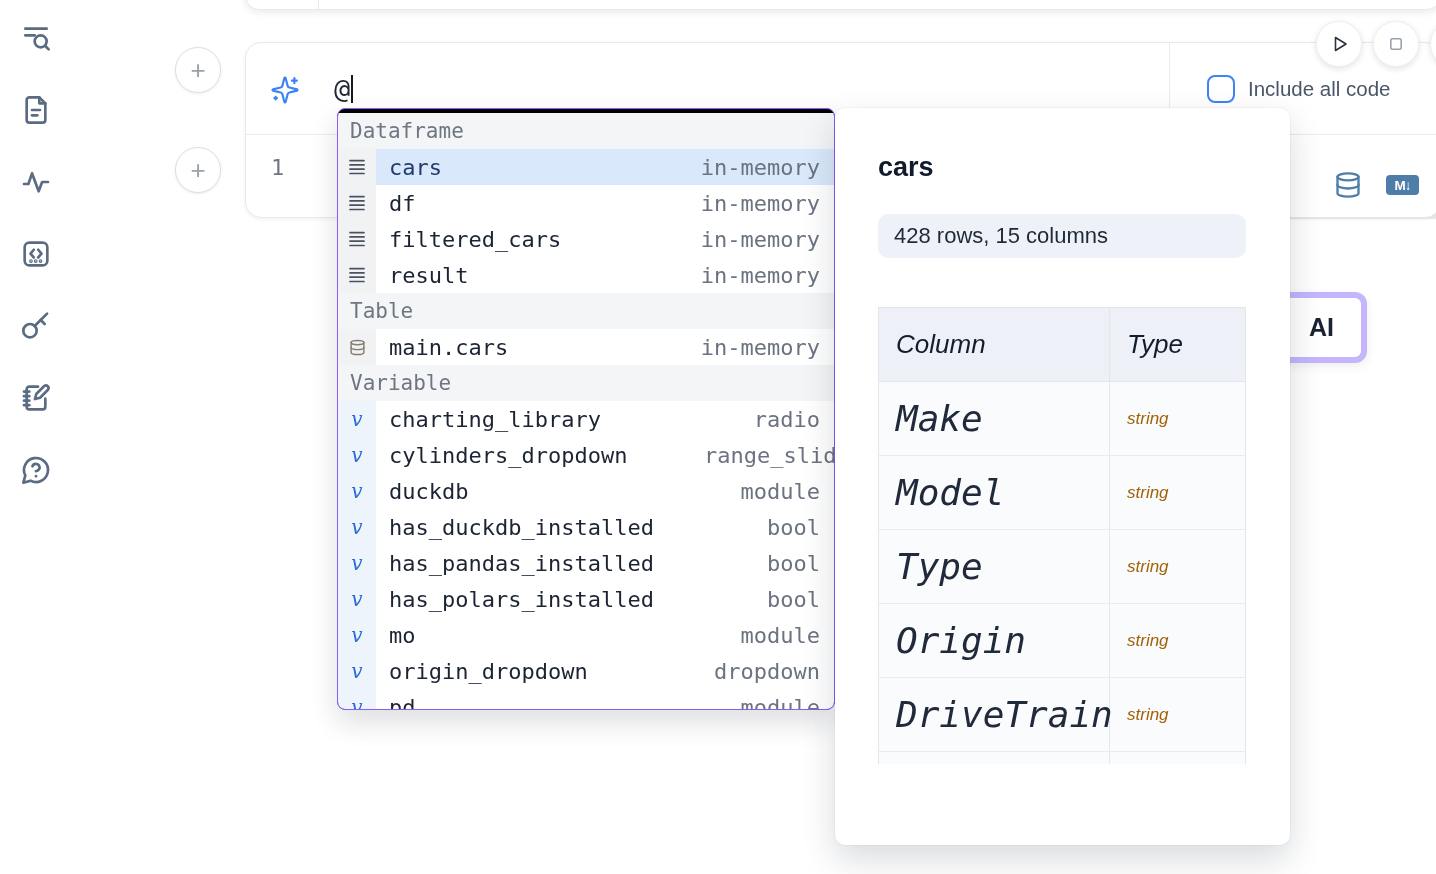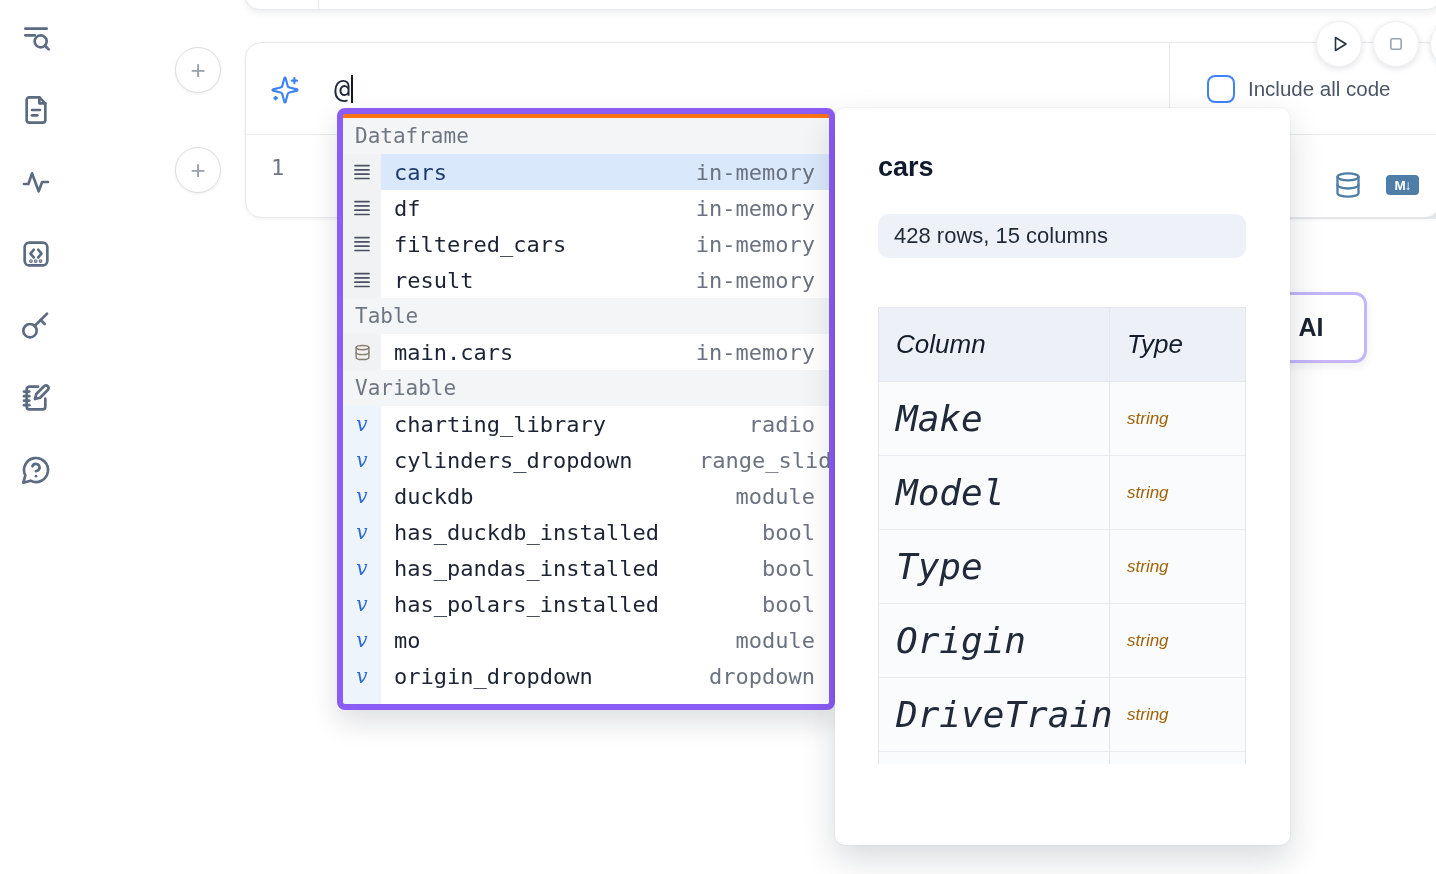--- a/index.html
+++ b/index.html
@@ -46,28 +46,28 @@
 
   
   .run-controls { position:absolute; left:0; top:0; z-index:6; }
   .circle-btn { position:absolute; width:46px; height:46px; border-radius:50%; background:#fff;
                 border:1px solid #f0f0f3; box-shadow:0 2px 6px rgba(15,23,42,.12);
                 display:flex; align-items:center; justify-content:center; cursor:pointer; padding:0; }
   .circle-btn svg { width:24px; height:24px; display:block; }
 
   
   .ai-btn { position:absolute; left:1268px; top:292px; width:99px; height:71px; background:#fff;
-            border:3px solid #c4b5fd; border-radius:12px; box-shadow:0 3px 10px rgba(15,23,42,.08);
-            display:flex; align-items:center; justify-content:center; padding-right:27px; z-index:3; cursor:pointer; }
+            border:6px solid #c4b5fd; border-radius:12px; box-shadow:0 3px 10px rgba(15,23,42,.08);
+            display:flex; align-items:center; justify-content:space-between; padding-right:27px; z-index:3; cursor:pointer; }
   .ai-cut-bar { width:3px; height:25px; background:#27303f; margin-right:11px; }
   .ai-label { font-size:25px; font-weight:bold; color:#1a2332; }
 
   
-  .popup { position:absolute; left:337px; top:108px; width:498px; height:602px; background:#f97316;
-           border:6px solid #8b5cf6; border-radius:8px; box-shadow:0 12px 28px rgba(15,23,42,.14);
+  .popup { position:absolute; left:337px; top:108px; width:498px; height:602px; background:#000000;
+           border:1px solid #8b5cf6; border-radius:8px; box-shadow:0 12px 28px rgba(15,23,42,.14);
            overflow:hidden; padding-top:4px; z-index:10; font-family:"DejaVu Sans Mono", monospace; }
   .cm-section { height:36px; background:#f4f5f6; color:#6e7683; font-size:21px; padding-left:12px;
                 display:flex; align-items:center; }
   .cm-row { height:36px; display:flex; align-items:stretch; cursor:pointer; }
   .cm-ic { flex:0 0 38px; display:flex; align-items:center; justify-content:center; background:#f1f2f3; }
   .cm-row.var .cm-ic { background:#edf4fc; }
   .cm-main { flex:1; display:flex; align-items:center; padding:0 14px 0 13px; background:#fff;
              font-size:22px; color:#1c2433; min-width:0; }
   .cm-row.selected .cm-main { background:#d9e8fa; color:#1e3a6e; }
   .cm-type { margin-left:auto; font-size:22px; color:#6b7280; white-space:nowrap; }

